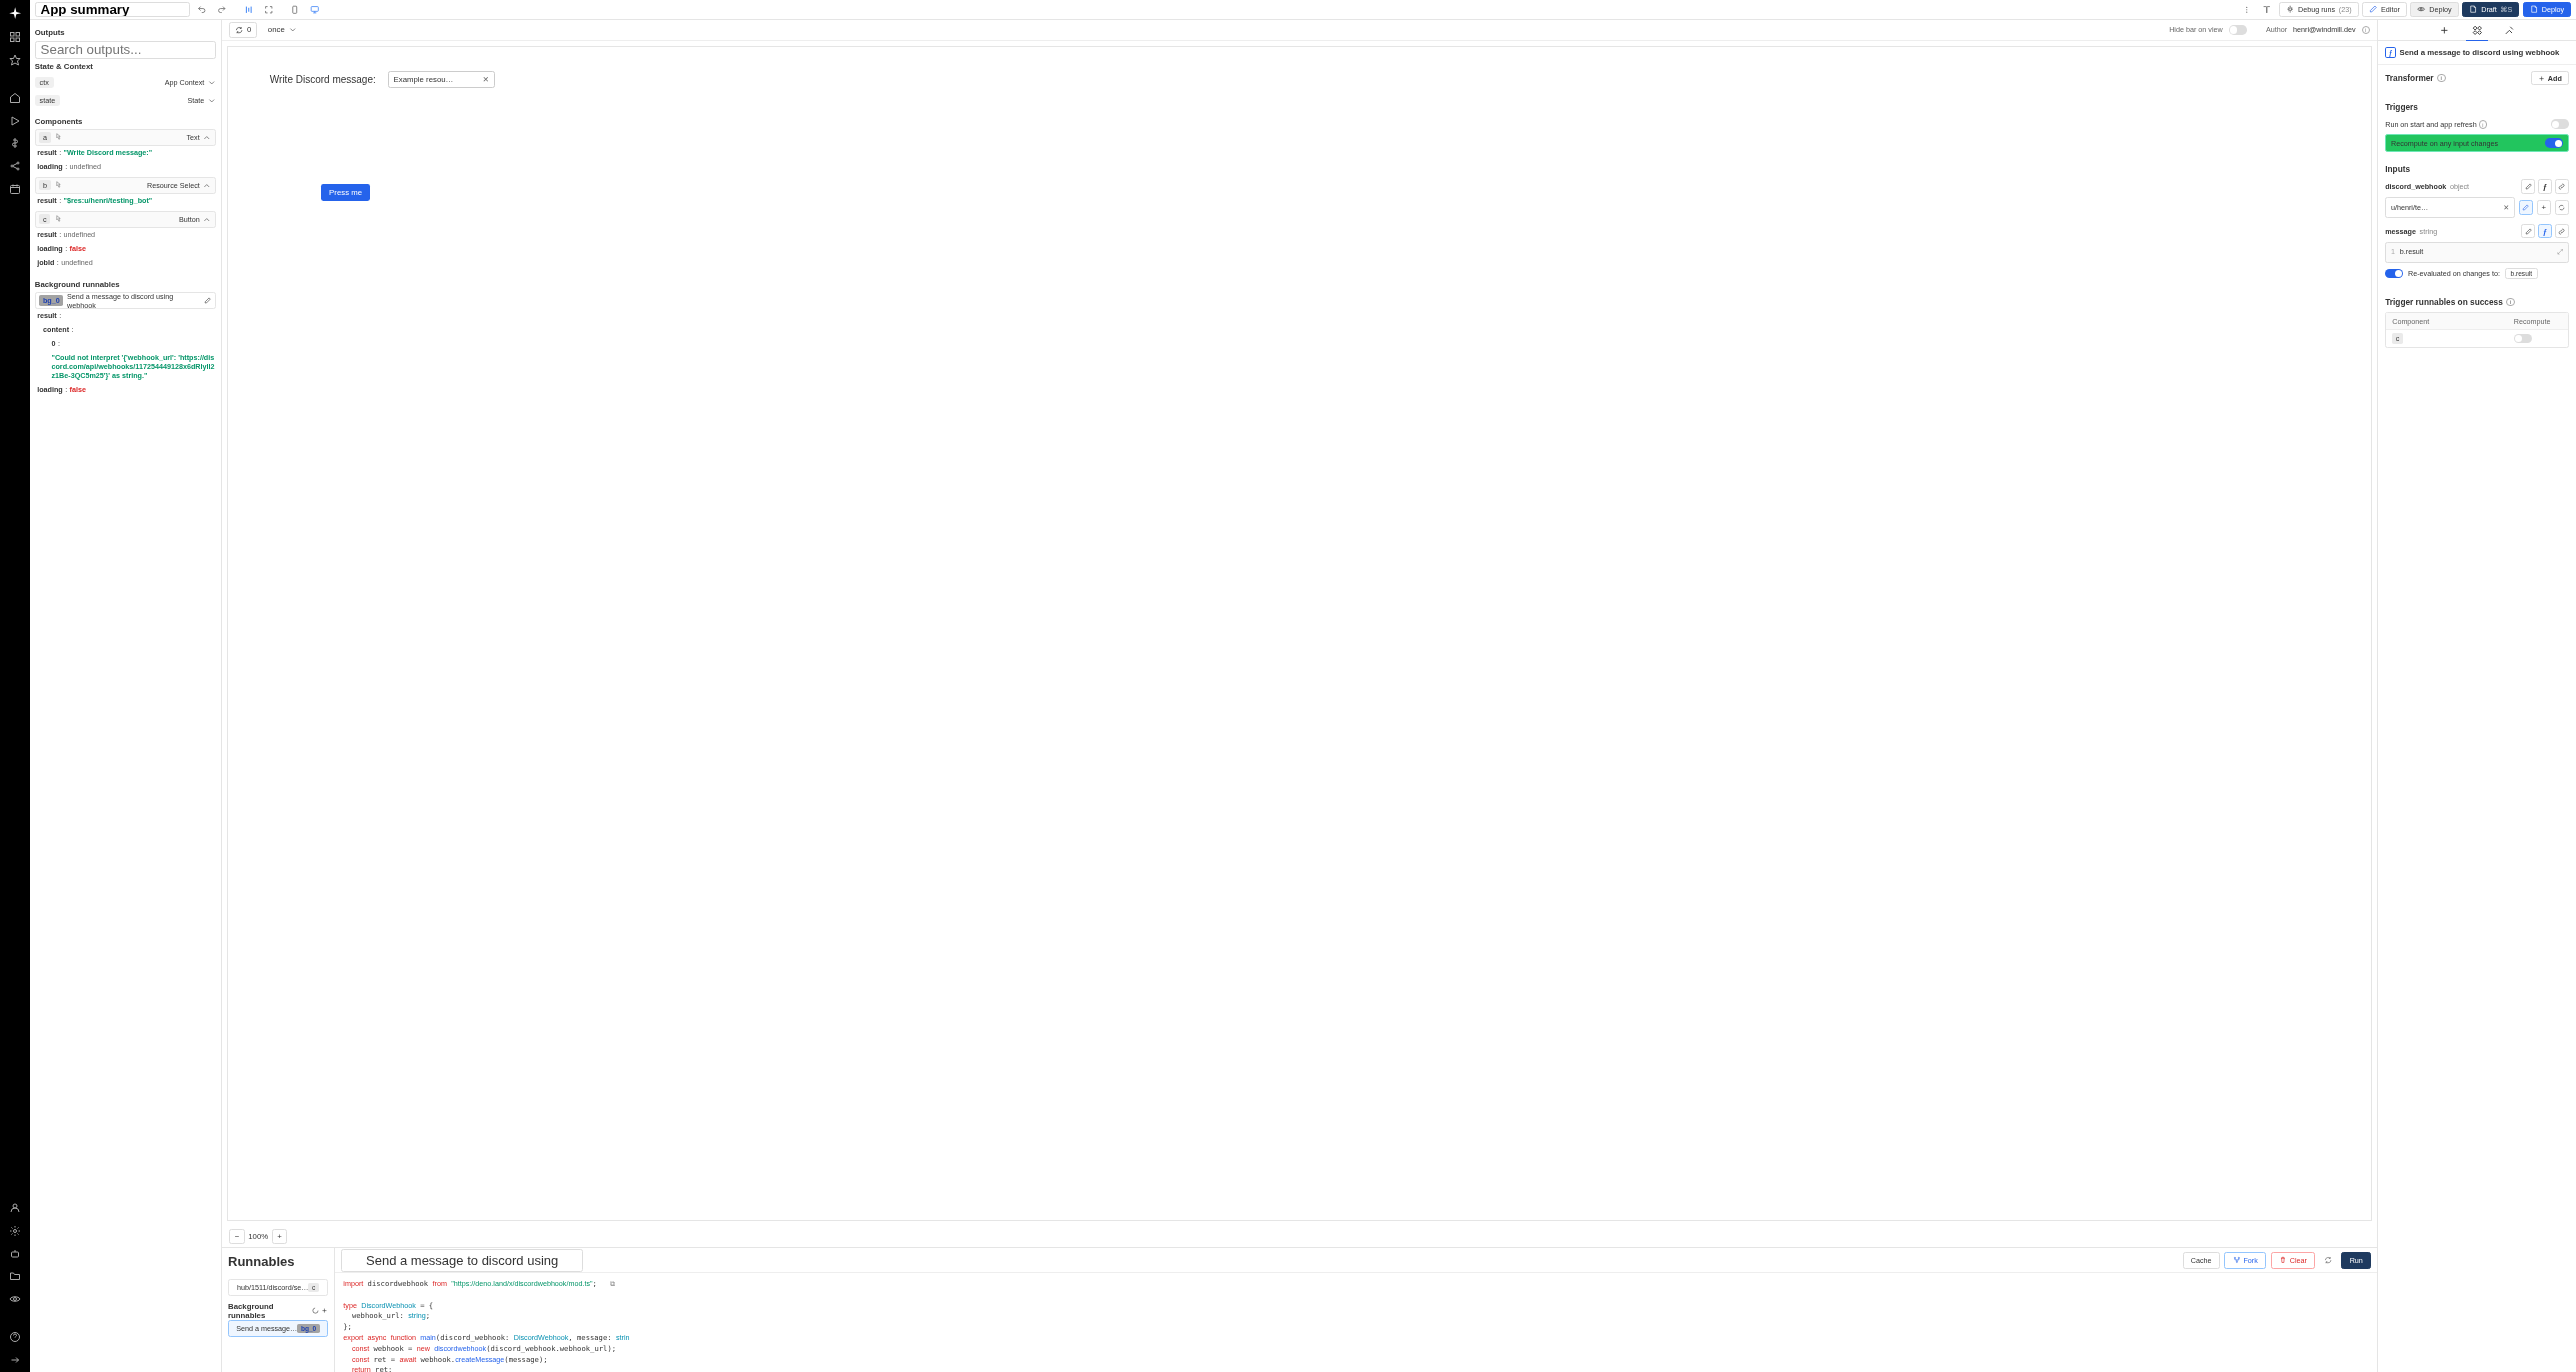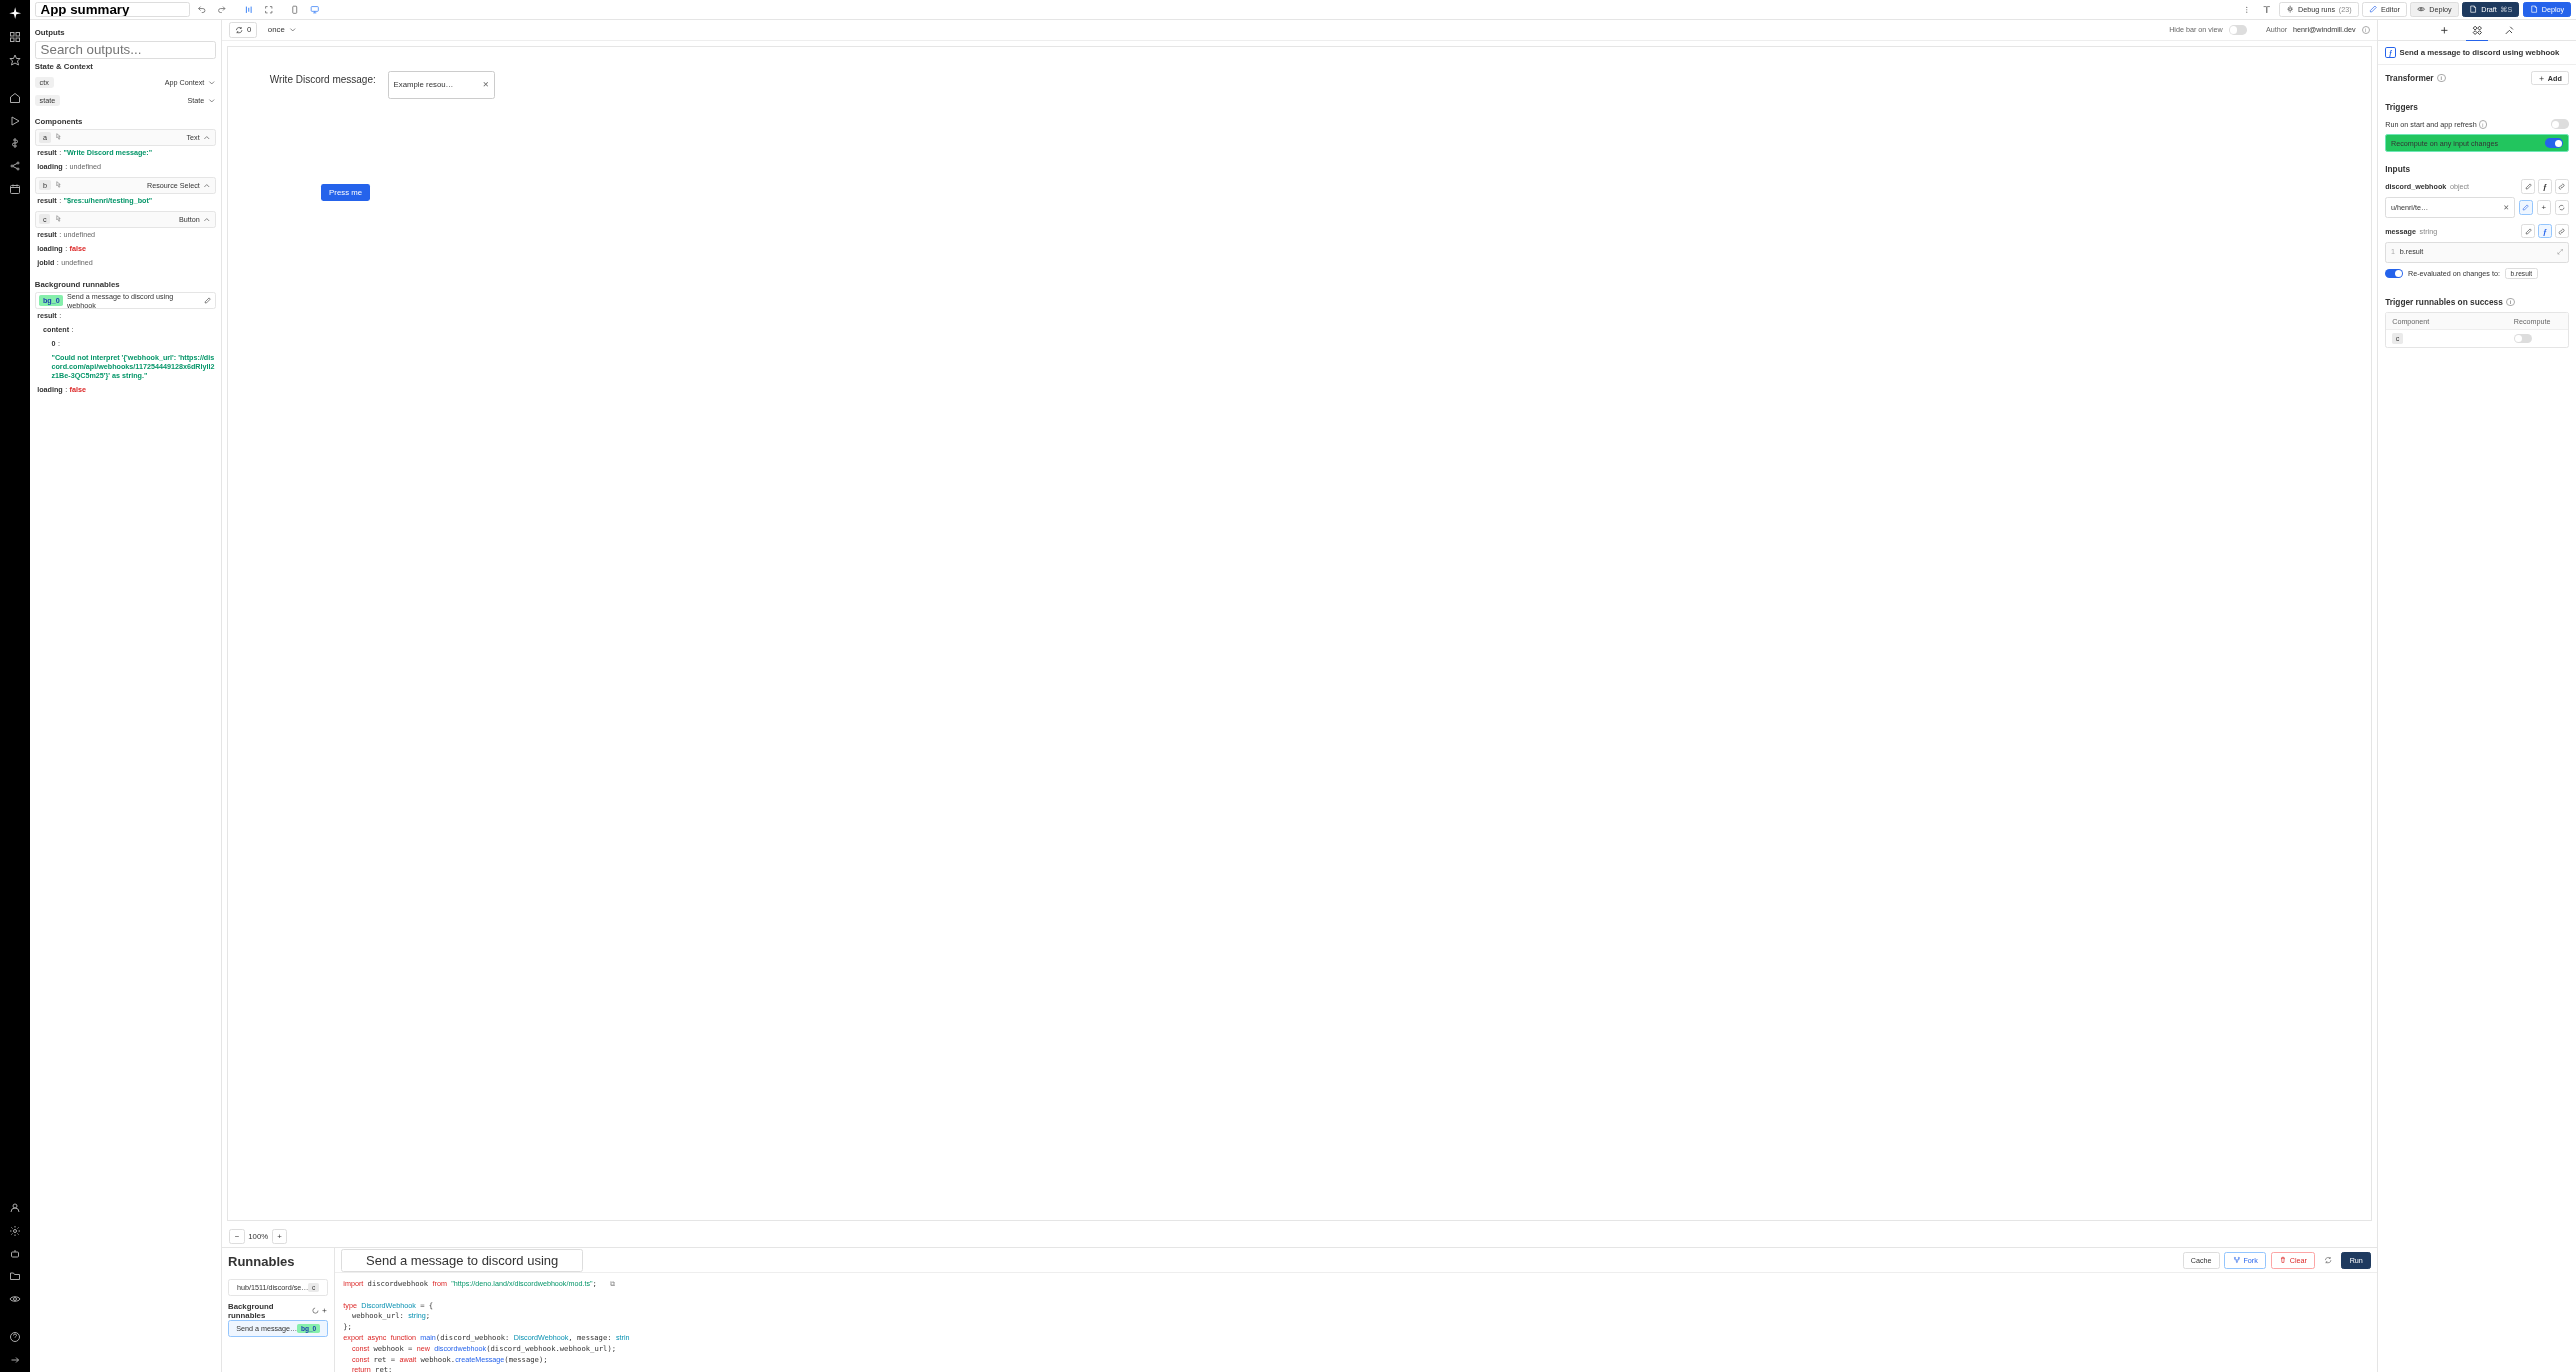--- a/index.html
+++ b/index.html
@@ -42,39 +42,39 @@
 .pointer-icon { color: #888; }
 .comp-type { font-size: 7.2px; }
 .chevron-sm { width: 9.5px; height: 9.5px; color: #666; }
 .kv { padding: 2.4px 0 2.4px 2.4px; font-size: 7.2px; }
 .kv-key { font-weight: 600; }
 .kv-sep { margin: 0 2.4px; }
 .kv-val-str { color: #059669; font-weight: 600; }
 .kv-val-false { color: #dc2626; font-weight: 600; }
 .kv-val-und { color: #666; }
 .bg-run-row { display: flex; align-items: center; gap: 3.6px; height: 16.7px; border: 0.6px solid #e5e5e5; border-radius: 2.4px; padding: 0 3.6px; margin-top: 3.6px; }
-.bg-id { background: #86efac; color: #1e40af; padding: 1.2px 3.6px; border-radius: 1.8px; font-size: 7.2px; font-weight: 600; }
+.bg-id { background: #a3a3a3; color: #1e40af; padding: 1.2px 3.6px; border-radius: 1.8px; font-size: 7.2px; font-weight: 600; }
 .bg-title { font-size: 7.2px; flex: 1; }
 .nested { padding-left: 8.3px; }
 
 
 .center { flex: 1; display: flex; flex-direction: column; }
 .canvas-bar { height: 21.5px; display: flex; align-items: center; padding: 0 7.2px; gap: 6px; border-bottom: 0.6px solid #eee; }
 .refresh-pill { display: flex; align-items: center; gap: 3.6px; border: 0.6px solid #ddd; border-radius: 2.4px; height: 15.5px; padding: 0 4.8px; }
 .once-sel { display: flex; align-items: center; gap: 3.6px; height: 15.5px; padding: 0 4.8px; }
 .canvas-bar-spacer { flex: 1; }
 .canvas-bar-text { font-size: 7.2px; color: #666; }
 .toggle { width: 18px; height: 9.5px; background: #ddd; border-radius: 4.8px; position: relative; cursor: pointer; }
 .toggle::after { content: ''; position: absolute; width: 7.2px; height: 7.2px; background: #fff; border-radius: 50%; top: 1.2px; left: 1.2px; }
 .toggle.on { background: #2563eb; }
 .toggle.on::after { left: 9.5px; }
 
 .canvas { flex: 1; position: relative; background-image: radial-gradient(#ddd 0.6px, transparent 0.6px); background-size: 7.2px 7.2px; margin: 4.8px; border: 0.6px solid #e5e5e5; min-height: 155px; }
 .canvas-label { position: absolute; top: 27.4px; left: 42px; font-size: 10px; font-weight: 500; }
-.canvas-select { position: absolute; top: 24px; left: 160px; width: 107px; height: 28px; border: 0.6px solid #ccc; border-radius: 2.4px; display: flex; align-items: center; padding: 0 4.8px; background: #fff; }
+.canvas-select { position: absolute; top: 24px; left: 160px; width: 107px; height: 17px; border: 0.6px solid #ccc; border-radius: 2.4px; display: flex; align-items: center; padding: 0 4.8px; background: #fff; }
 .canvas-select-x { color: #666; margin-left: auto; }
 .canvas-button { position: absolute; top: 137px; left: 93px; background: #2563eb; color: #fff; padding: 4.2px 8.3px; border-radius: 2.4px; font-size: 7.8px; }
 
 .zoom-row { display: flex; align-items: center; gap: 3.6px; height: 21.5px; padding-left: 7.2px; }
 .zoom-btn { width: 15.5px; height: 15.5px; border: 0.6px solid #ddd; border-radius: 2.4px; display: flex; align-items: center; justify-content: center; cursor: pointer; }
 
 .runnables-panel { border-top: 0.6px solid #e5e5e5; display: flex; height: 125px; }
 .runnables-left { width: 113px; border-right: 0.6px solid #e5e5e5; padding: 6px; }
 .run-heading { font-weight: 600; font-size: 13px; margin-bottom: 10px; }
 .run-item { border: 0.6px solid #e5e5e5; border-radius: 2.4px; padding: 3px 4.8px; font-size: 7.2px; display: flex; align-items: center; justify-content: center; margin-bottom: 3.6px; }

